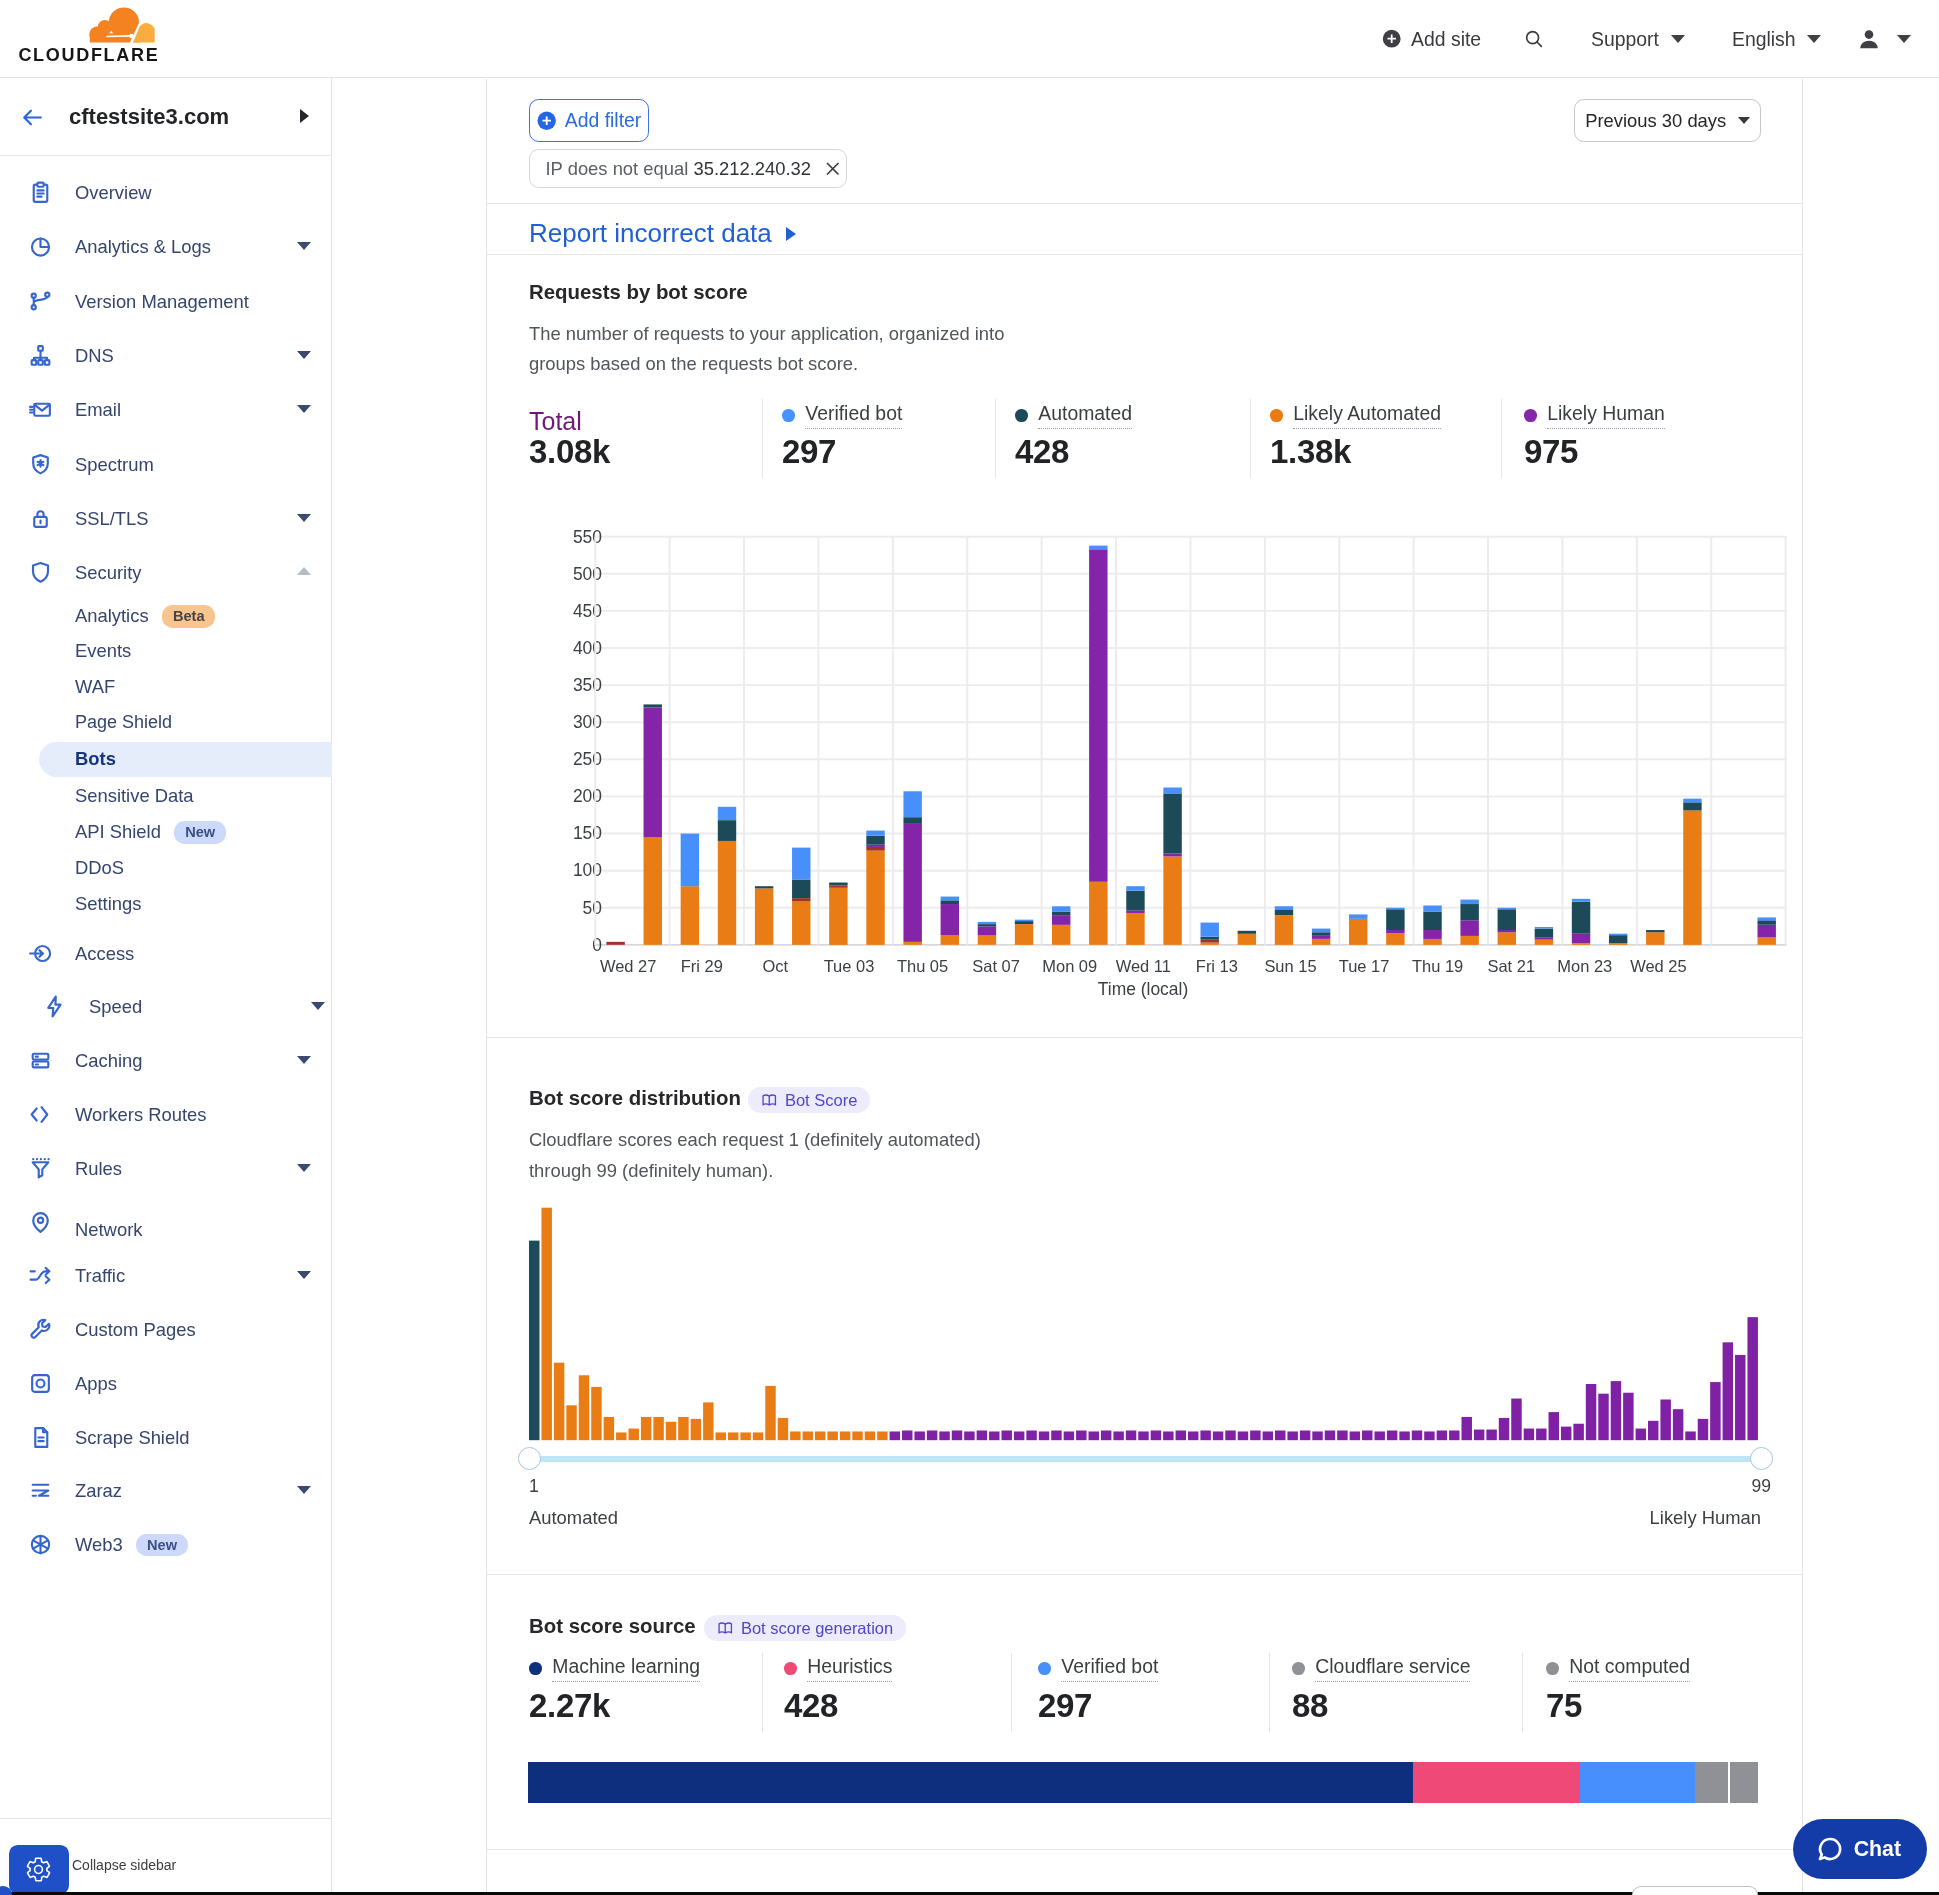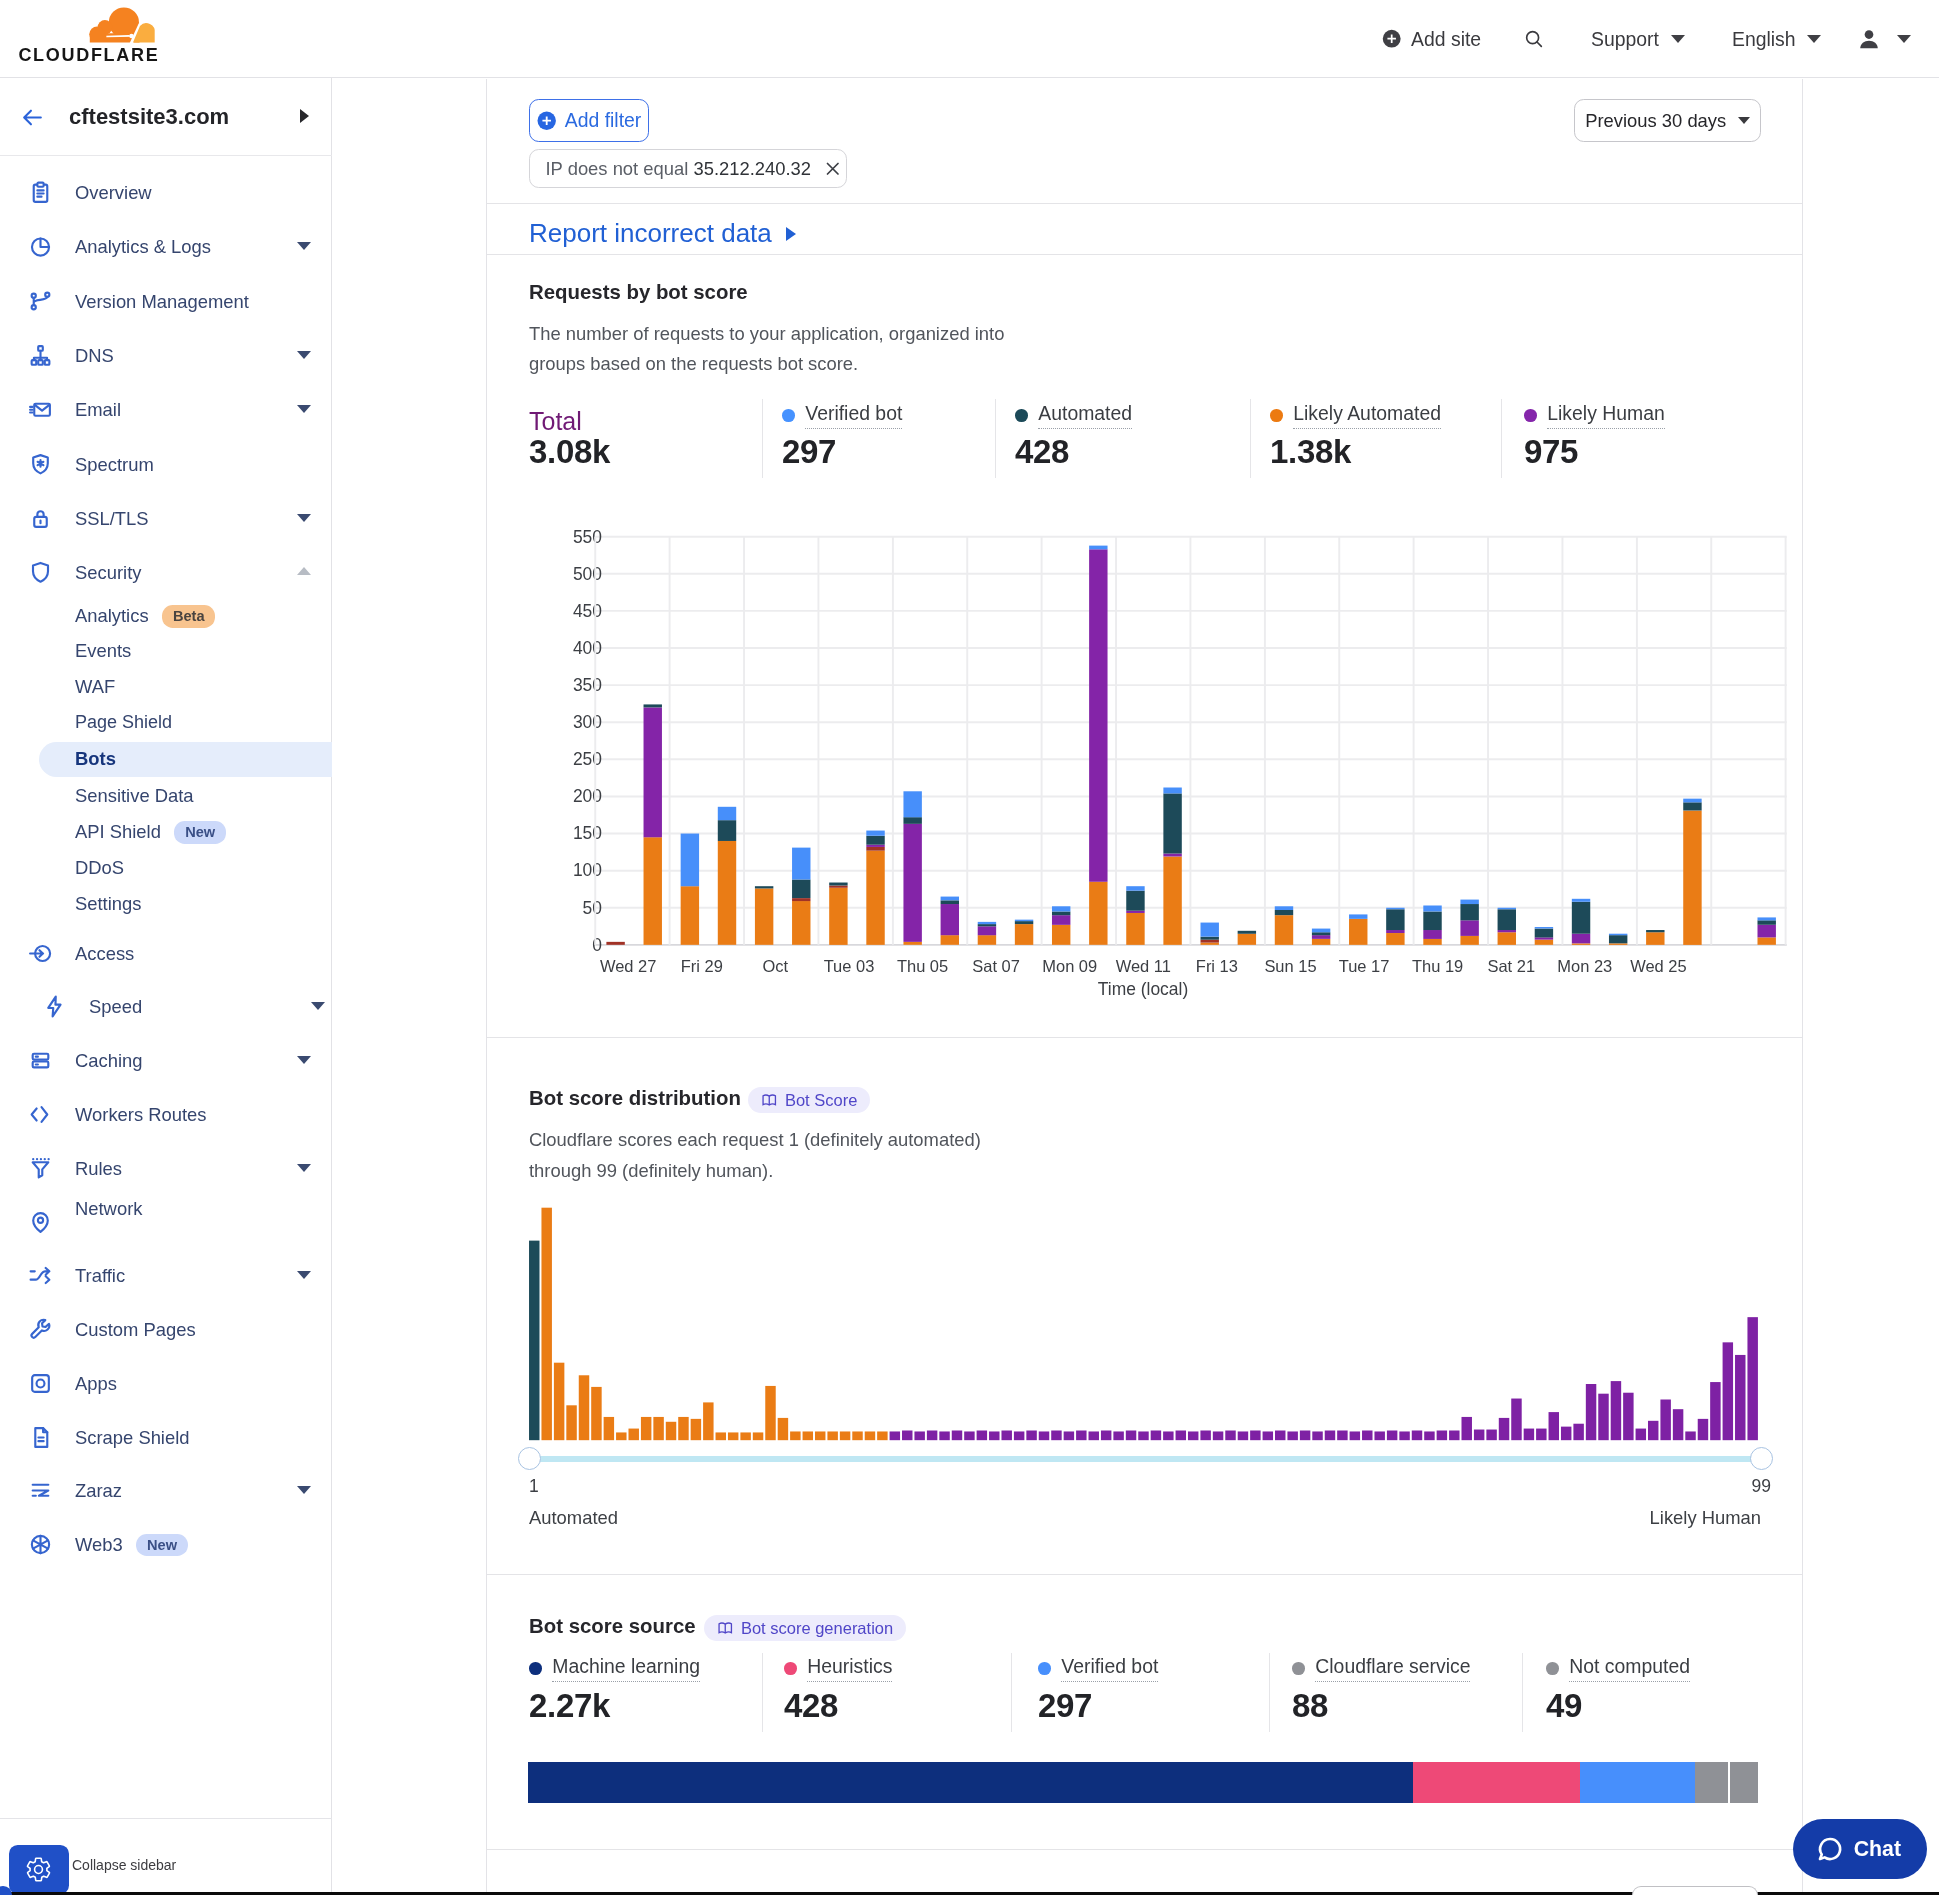--- a/index.html
+++ b/index.html
@@ -171,21 +171,21 @@
         <path d="M5 3h.01M8.7 3h.01M12.4 3h.01M16.1 3h.01M19.8 3h.01" stroke-width="2.2"></path>
       </svg></span>
     <span class="abs navtxt" style="left:75px;top:16.5px;">Rules</span>
     <span style="position:absolute;right:21.3px;top:50%;margin-top:-3.9px;width:0;height:0;border-left:7.8px solid transparent;border-right:7.8px solid transparent;border-top:8.7px solid #3a4a70;"></span>
   </div>
 <div class="abs" style="left:0;top:1195px;width:332px;height:54px;">
     <span class="abs" style="left:28px;top:14.6px;"><svg width="25" height="25" viewBox="0 0 24 24" fill="none" stroke="#3665cf" stroke-width="2.05" stroke-linecap="round" stroke-linejoin="round">
         <path d="M12 21s7-5.6 7-11a7 7 0 10-14 0c0 5.4 7 11 7 11z"></path>
         <circle cx="12" cy="9.8" r="2.5"></circle>
       </svg></span>
-    <span class="abs navtxt" style="left:75px;top:3px;">Network</span>
+    <span class="abs navtxt" style="left:75px;top:24px;">Network</span>
   </div>
 <div class="abs" style="left:0;top:1248px;width:332px;height:54px;">
     <span class="abs" style="left:28px;top:14.6px;"><svg width="25" height="25" viewBox="0 0 24 24" fill="none" stroke="#3665cf" stroke-width="2.05" stroke-linecap="round" stroke-linejoin="round">
         <path d="M2.5 16h4.8c4.5 0 4.5-8 9-8h4.2M2.5 8h4M17 4.8L20.5 8 17 11.2M17 12.8l3.5 3.2-3.5 3.2"></path>
       </svg></span>
     <span class="abs navtxt" style="left:75px;top:16.5px;">Traffic</span>
     <span style="position:absolute;right:21.3px;top:50%;margin-top:-3.9px;width:0;height:0;border-left:7.8px solid transparent;border-right:7.8px solid transparent;border-top:8.7px solid #3a4a70;"></span>
   </div>
 <div class="abs" style="left:0;top:1302px;width:332px;height:54px;">
     <span class="abs" style="left:28px;top:14.6px;"><svg width="25" height="25" viewBox="0 0 24 24" fill="none" stroke="#3665cf" stroke-width="2.05" stroke-linecap="round" stroke-linejoin="round">
@@ -577,21 +577,21 @@
 <div class="abs statval" style="left:1038px;top:1687px;">297</div>
 <div class="abs" style="left:1292px;top:1655px;display:flex;align-items:center;">
     <span class="dot" style="background:#8f9196;"></span>
     <span class="dotlbl">Cloudflare service</span>
   </div>
 <div class="abs statval" style="left:1292px;top:1687px;">88</div>
 <div class="abs" style="left:1546px;top:1655px;display:flex;align-items:center;">
     <span class="dot" style="background:#8f9196;"></span>
     <span class="dotlbl">Not computed</span>
   </div>
-<div class="abs statval" style="left:1546px;top:1687px;">49</div>
+<div class="abs statval" style="left:1546px;top:1687px;">75</div>
 <div class="vsep" style="left:762px;top:1653px;height:79px;"></div>
 <div class="vsep" style="left:1011px;top:1653px;height:79px;"></div>
 <div class="vsep" style="left:1269px;top:1653px;height:79px;"></div>
 <div class="vsep" style="left:1522px;top:1653px;height:79px;"></div>
 <div class="abs" style="left:528px;top:1762px;width:885px;height:41px;background:#0d2f7d;"></div>
 <div class="abs" style="left:1413px;top:1762px;width:167px;height:41px;background:#ee4977;"></div>
 <div class="abs" style="left:1580px;top:1762px;width:115px;height:41px;background:#478ffc;"></div>
 <div class="abs" style="left:1695px;top:1762px;width:33px;height:41px;background:#8f9196;"></div>
 <div class="abs" style="left:1730px;top:1762px;width:28px;height:41px;background:#8f9196;"></div>
 <div class="divider" style="top:1849px;"></div>

